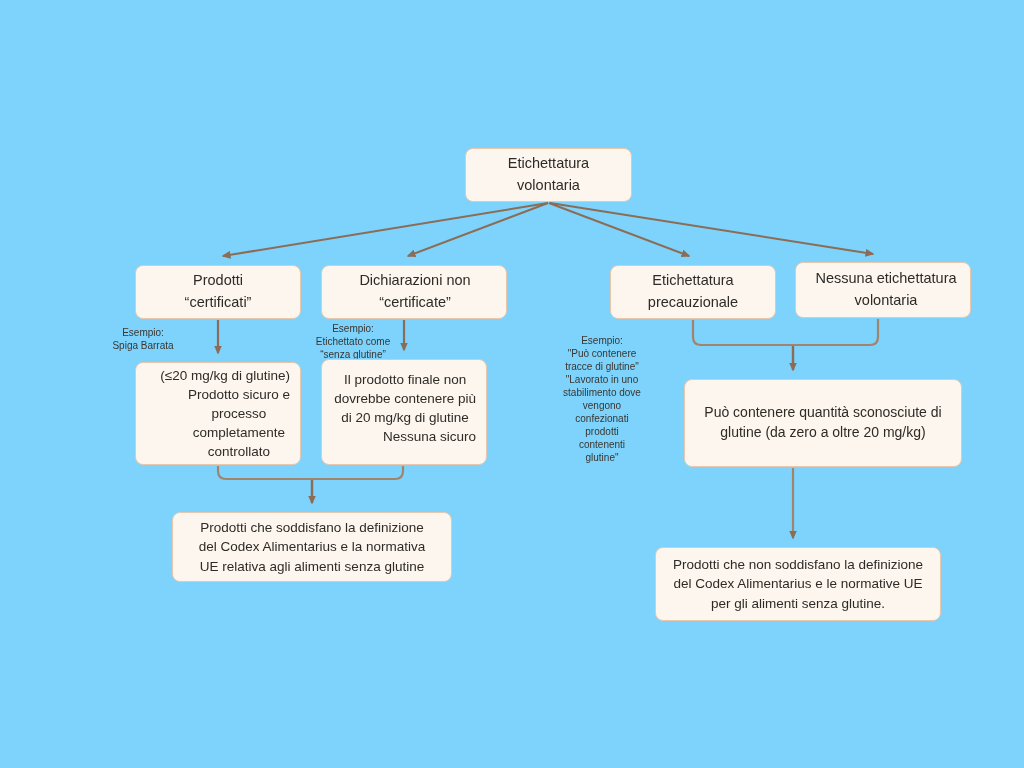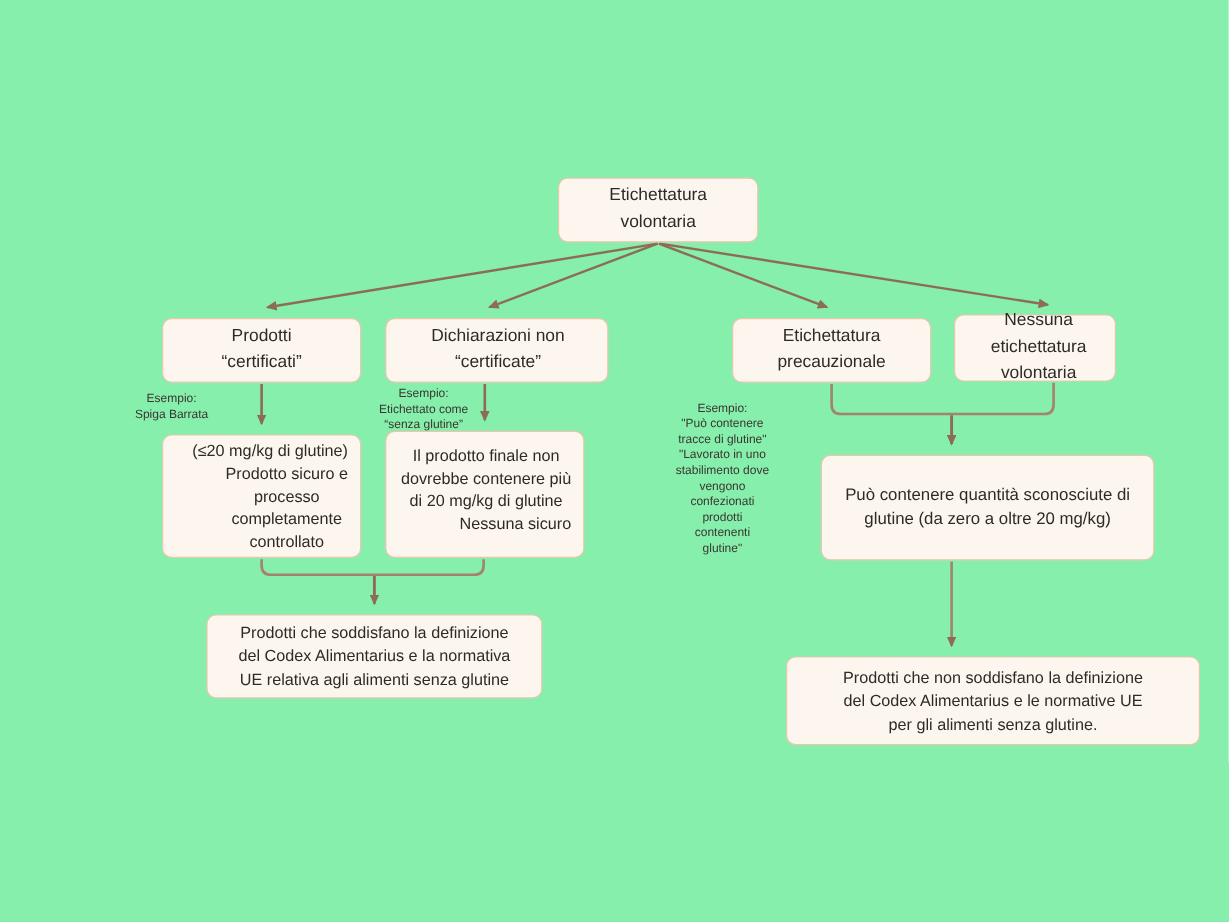--- a/index.html
+++ b/index.html
@@ -2,21 +2,21 @@
 <html><head>
 <meta charset="utf-8">
 <style>
   * { margin: 0; padding: 0; box-sizing: border-box; }
   html, body { background: #ffffff; }
   body { font-family: "Liberation Sans", "DejaVu Sans", sans-serif; color: #2e2b27; }
   .canvas {
     position: relative;
     width: 1024px;
     height: 768px;
-    background: #86efac;
+    background: #7dd3fc;
     overflow: hidden;
   }
   .connectors {
     position: absolute;
     left: 0; top: 0;
     width: 1024px; height: 768px;
     pointer-events: none;
   }
   .box {
     position: absolute;
@@ -33,26 +33,26 @@
     font-size: 13.5px;
     padding: 6px 10px;
   }
   .box .normal { white-space: pre-line; }
   .box .bold { white-space: pre-line; font-weight: normal; }
   .title { font-size: 14.5px; font-weight: 500; line-height: 1.5; }
   .b-root    { left: 465px; top: 148px; width: 167px; height: 54px; }
   .b-cert    { left: 135px; top: 265px; width: 166px; height: 54px; }
   .b-dich    { left: 321px; top: 265px; width: 186px; height: 54px; padding-left: 12px; }
   .b-prec    { left: 610px; top: 265px; width: 166px; height: 54px; }
-  .b-ness    { left: 795px; top: 262px; width: 135px; height: 56px; padding-left: 16px; }
+  .b-ness    { left: 795px; top: 262px; width: 176px; height: 56px; padding-left: 16px; }
   .b-safe1   { left: 135px; top: 362px; width: 166px; height: 103px; align-items: flex-end; }
   .b-safe2   { left: 321px; top: 359px; width: 166px; height: 106px; justify-content: flex-start; padding-top: 10px; align-items: flex-end; }
   .b-unknown { left: 684px; top: 379px; width: 278px; height: 88px; font-size: 14px; }
   .b-codexY  { left: 172px; top: 512px; width: 280px; height: 70px; }
-  .b-codexN  { left: 655px; top: 547px; width: 345px; height: 74px; }
+  .b-codexN  { left: 655px; top: 547px; width: 286px; height: 74px; }
   .example {
     position: absolute;
     font-size: 10px;
     line-height: 1.3;
     color: #3a3631;
     text-align: center;
     white-space: pre-line;
   }
   .ex-spiga  { left: 90px;  top: 326px; width: 106px; }
   .ex-senza  { left: 298px; top: 322px; width: 110px; }

